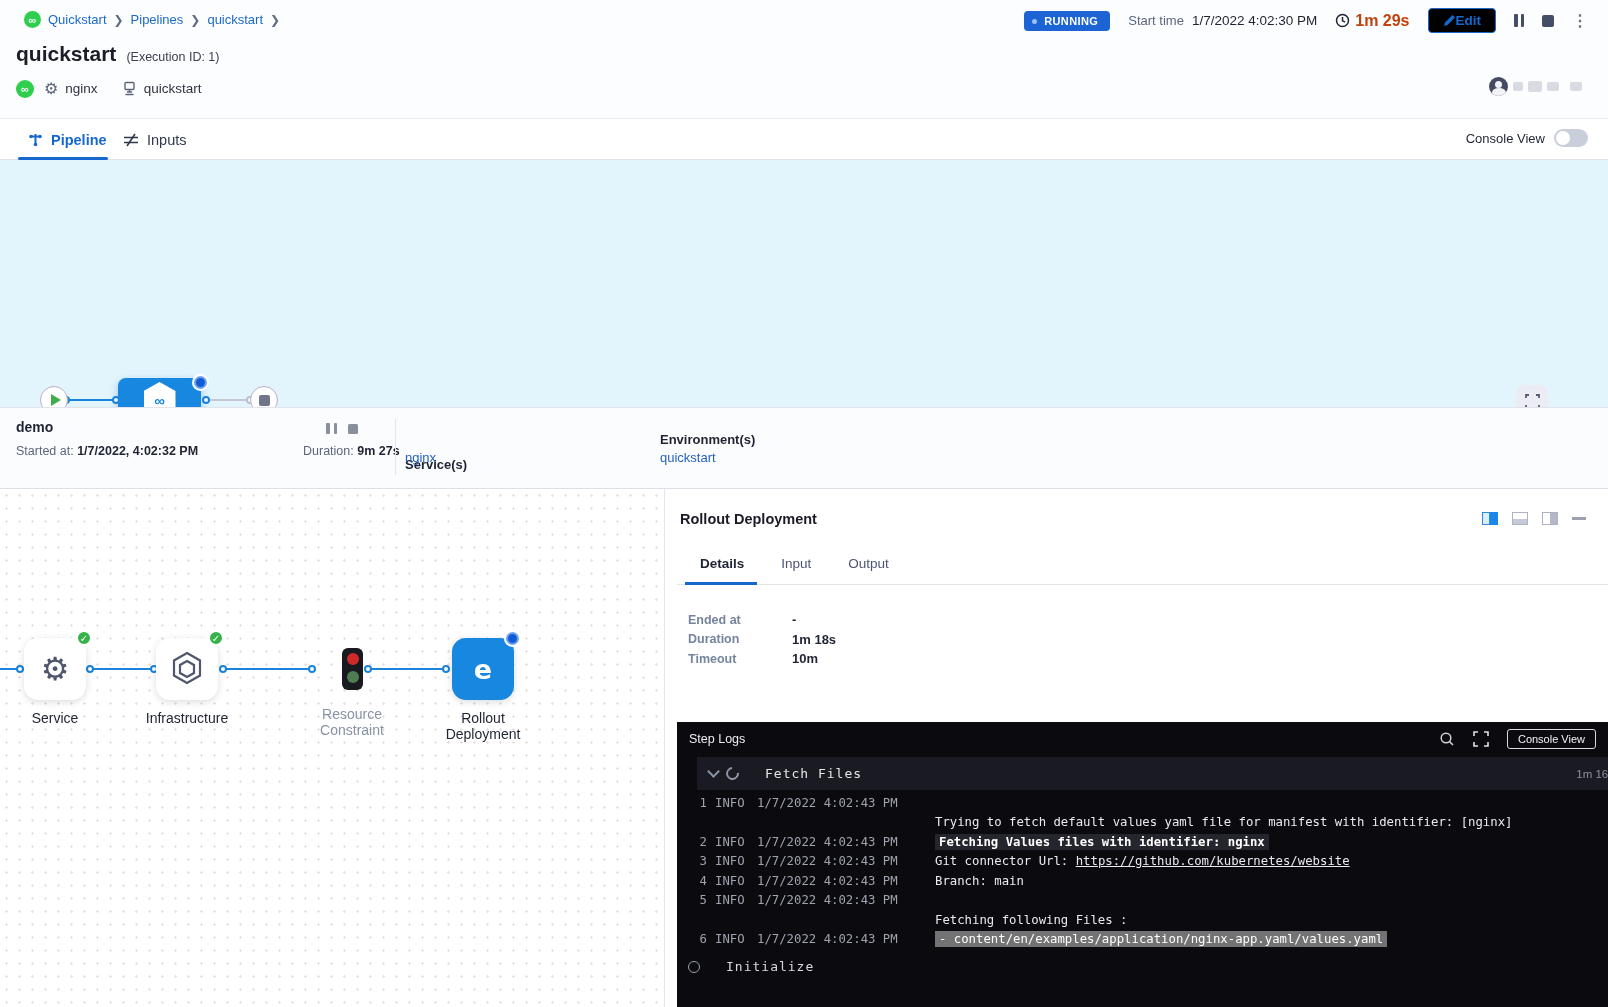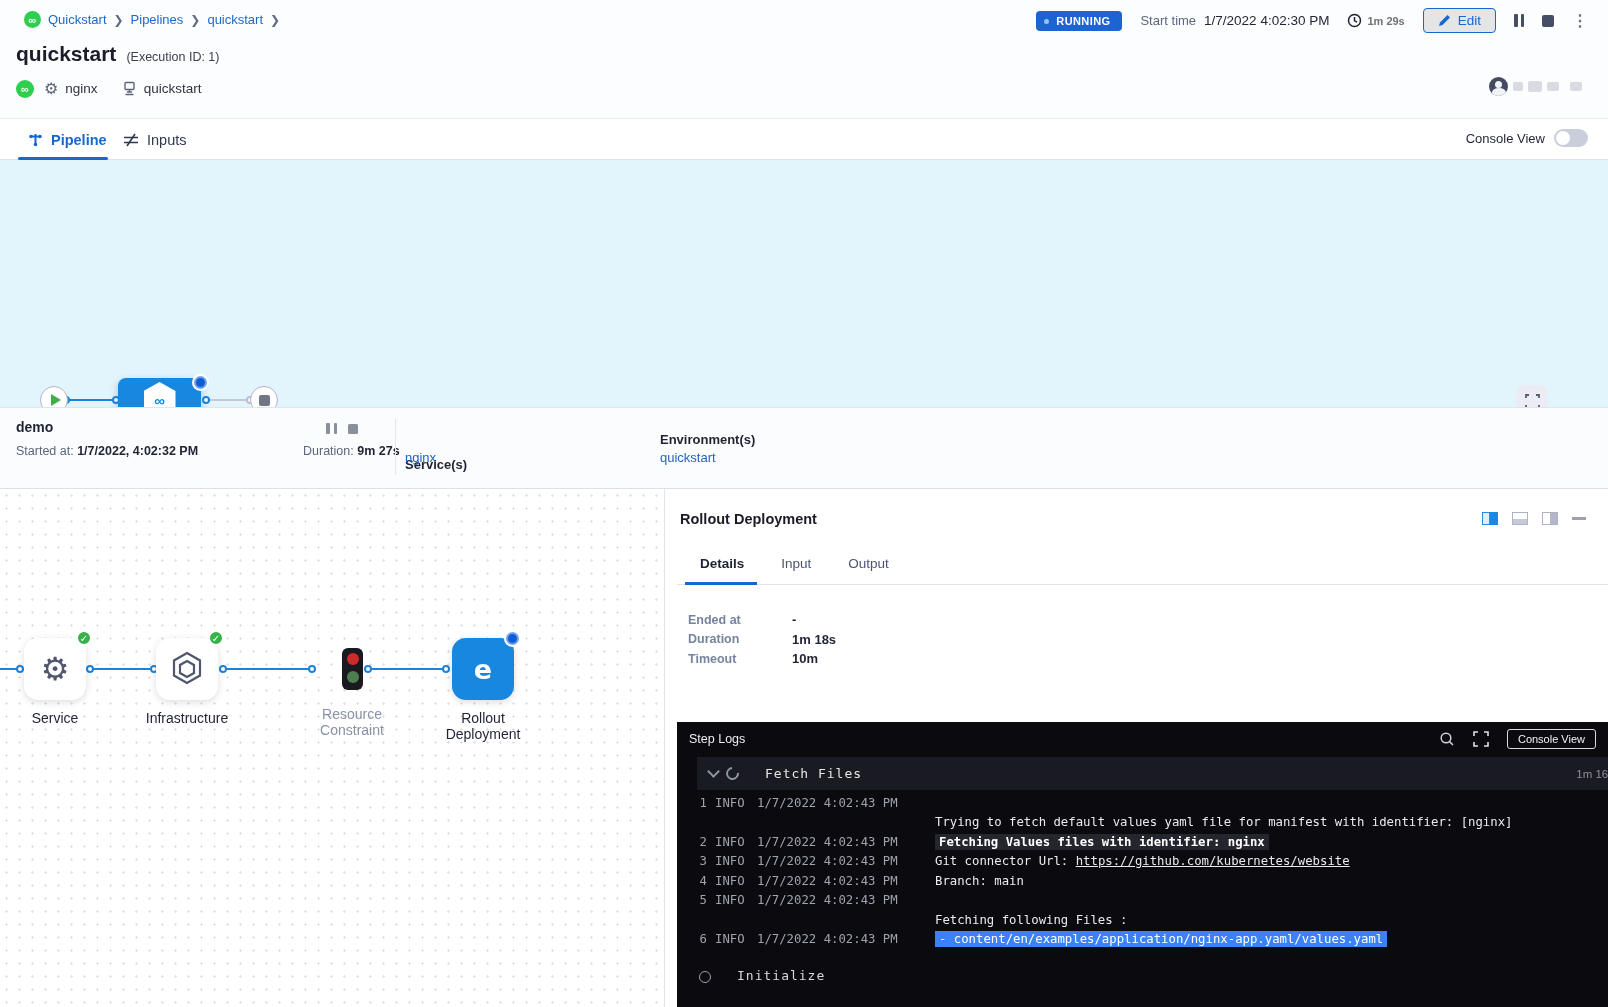--- a/index.html
+++ b/index.html
@@ -15,23 +15,23 @@
   .crumb-link { color:#1a6ac8; font-size:13px; text-decoration:none; cursor:pointer; }
   .crumb-sep { color:#5f6b85; font-size:12px; }
 
   .hdr-right { position:absolute; right:20px; top:8px; display:flex; align-items:center; gap:18px; }
   .badge-running { background:#1c64d4; color:#fff; font-size:11px; font-weight:bold; letter-spacing:.4px;
                    border-radius:4px; padding:4px 12px 4px 20px; position:relative; }
   .badge-running::before { content:""; position:absolute; left:8px; top:8px; width:5px; height:5px;
                            border-radius:50%; background:#9cc0f5; }
   .start-label { color:#5c667c; font-size:13px; }
   .start-val   { color:#1f2333; font-size:13.5px; }
-  .elapsed { display:flex; align-items:center; gap:5px; color:#737373; font-size:11px; font-weight:600; }
-  .btn-edit { display:flex; align-items:center; gap:7px; border:1.5px solid #1668cf; color:#1668cf;
-              border-radius:4px; padding:4px 14px; font-size:13.5px; font-weight:400; background:#e5e5e5; cursor:pointer; }
+  .elapsed { display:flex; align-items:center; gap:5px; color:#c2410c; font-size:16px; font-weight:600; }
+  .btn-edit { display:flex; align-items:center; gap:0; border:1.5px solid #1668cf; color:#1668cf;
+              border-radius:4px; padding:4px 14px; font-size:13.5px; font-weight:700; background:#000000; cursor:pointer; }
   .icon-pause { display:flex; gap:3px; cursor:pointer; }
   .icon-pause i { width:3.5px; height:13px; background:#454e66; border-radius:1px; }
   .icon-stop  { width:12px; height:12px; background:#454e66; border-radius:2px; cursor:pointer; }
   .icon-kebab { color:#6b7280; font-size:16px; line-height:1; letter-spacing:0; cursor:pointer; font-weight:bold; }
 
   .title-row { position:absolute; left:16px; top:42px; display:flex; align-items:baseline; gap:10px; }
   .pg-title { font-size:21px; font-weight:bold; color:#1c1d28; }
   .exec-id  { font-size:12.5px; color:#3c4152; }
 
   .tags-row { position:absolute; left:16px; top:79px; display:flex; align-items:center; gap:10px; }
@@ -153,23 +153,23 @@
             transform:rotate(40deg); margin-right:14px; }
   .sec-name { font-size:13px; color:#e4e6ea; letter-spacing:1px; margin-left:12px; }
   .sec-dur { margin-left:auto; font-family:"Liberation Sans", sans-serif; font-size:11.5px; color:#8c92a0; }
   .log-lines { position:absolute; left:0; top:71px; width:100%; }
   .log-row { display:flex; height:19.5px; align-items:center; padding-left:10px; font-size:12.3px; white-space:pre; }
   .ln  { width:20px; text-align:right; margin-right:8px; color:#9fa3ad; }
   .lvl { width:34px; margin-right:8px; color:#9fa3ad; }
   .lt  { width:170px; margin-right:8px; color:#9fa3ad; }
   .lm  { color:#e9ebee; }
   .lm.bold-highlight { font-weight:bold; color:#fff; background:#25252e; padding:1px 4px; }
-  .lm.highlight { color:#fff; background:#3b82f6; padding:1px 4px; }
+  .lm.highlight { color:#fff; background:#737373; padding:1px 4px; }
   .llink { text-decoration:underline; cursor:pointer; }
-  .init-row { position:absolute; left:0; top:228px; width:100%; height:33px; display:flex; align-items:flex-end; padding-left:22px; }
+  .init-row { position:absolute; left:0; top:228px; width:100%; height:33px; display:flex; align-items:center; padding-left:11px; }
   .init-circle { width:12px; height:12px; border:1.5px solid #9aa0ad; border-radius:50%; }
   .init-name { margin-left:26px; font-size:13px; color:#d6d9de; letter-spacing:1px; }
 
   svg { display:block; }
 </style>
 </head>
 <body>
 
 <div class="page">
 

